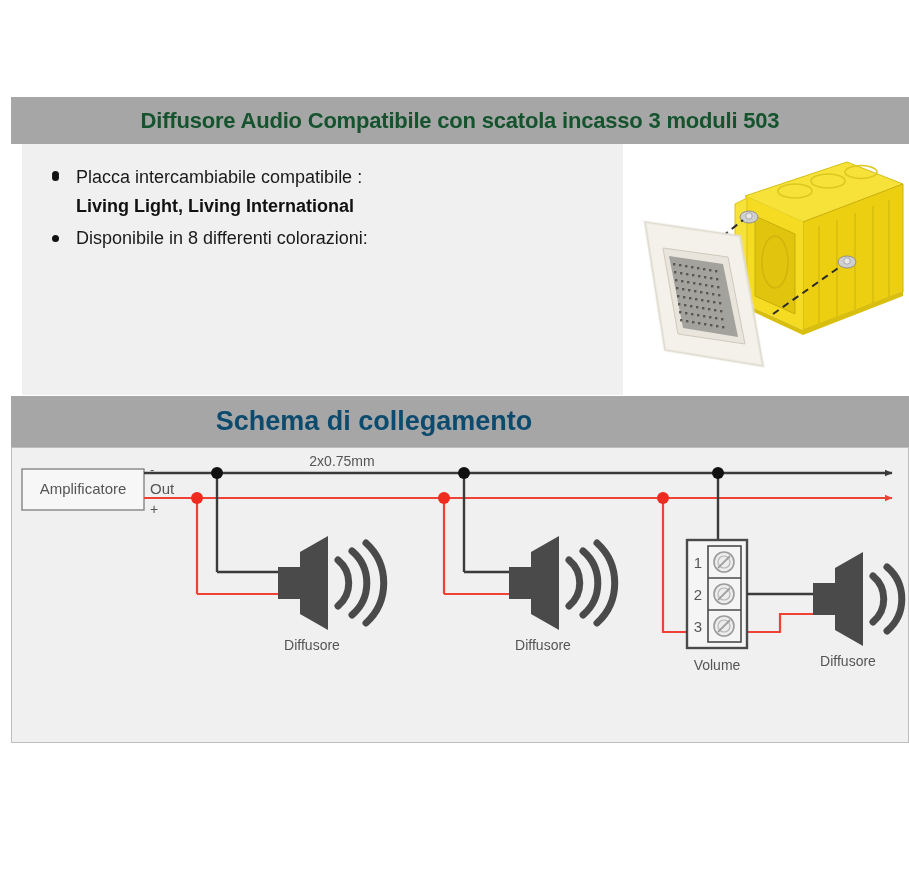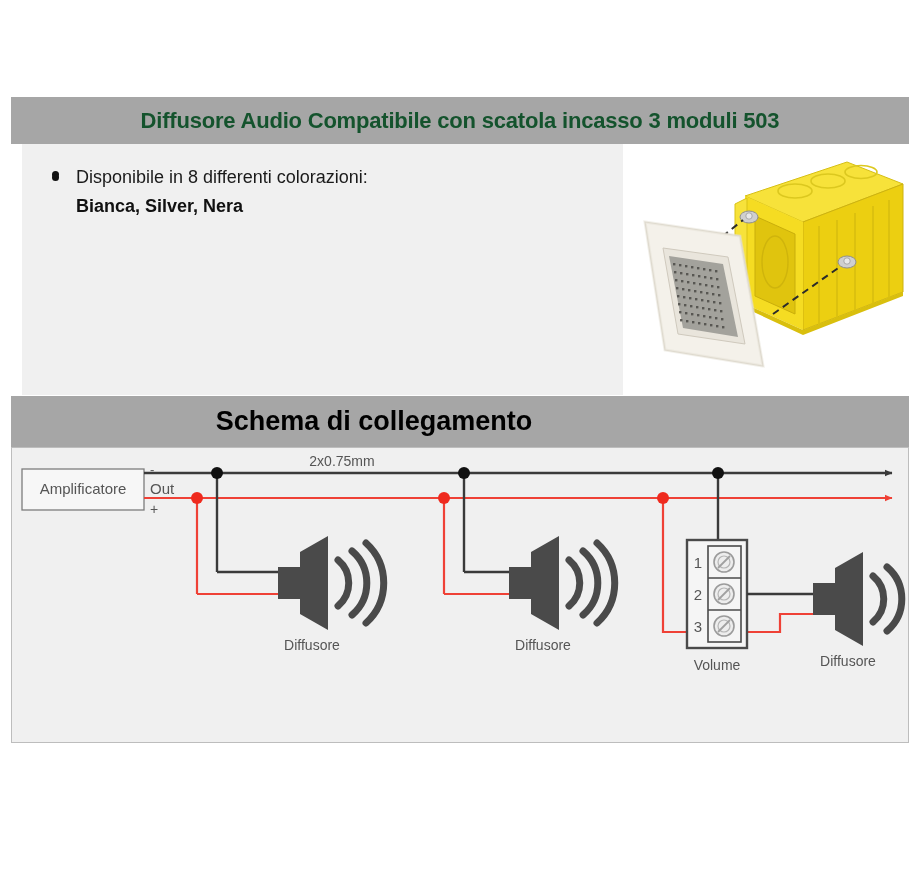--- a/index.html
+++ b/index.html
@@ -116,21 +116,21 @@
     background: #a6a6a6;
   }
   #schema-title-text {
     position: absolute;
     left: 0;
     top: 0;
     width: 726px;
     height: 51px;
     line-height: 51px;
     text-align: center;
-    color: #000000;
+    color: #0c4a6e;
     font-size: 27px;
     font-weight: bold;
     white-space: nowrap;
   }
   #wiring-panel {
     position: absolute;
     left: 0;
     top: 51px;
     width: 896px;
     height: 294px;
@@ -156,25 +156,29 @@
     <div id="product-title-text">Diffusore Audio Compatibile con scatola incasso 3 moduli 503</div>
   </div>
 
   <div id="features-panel">
     <ul id="features-list">
 
       <li class="feature-item">
         <span class="feature-bullet"></span>
       </li>
 
+      <li class="feature-item">
+        <span class="feature-bullet"></span>
+        <span>Placca intercambiabile compatibile :</span>
+        <span class="feature-sub">Living Light, Living International</span>
+      </li>
 
       <li class="feature-item">
         <span class="feature-bullet"></span>
         <span>Disponibile in 8 differenti colorazioni:</span>
-        <span class="feature-sub">Bianca, Silver, Nera</span>
       </li>
 
     </ul>
   </div>
 
   <div id="product-photo">
     <svg width="286" height="251" viewBox="0 0 286 251">
       <rect x="0" y="0" width="286" height="251" fill="#ffffff"></rect>
 
       <g>

